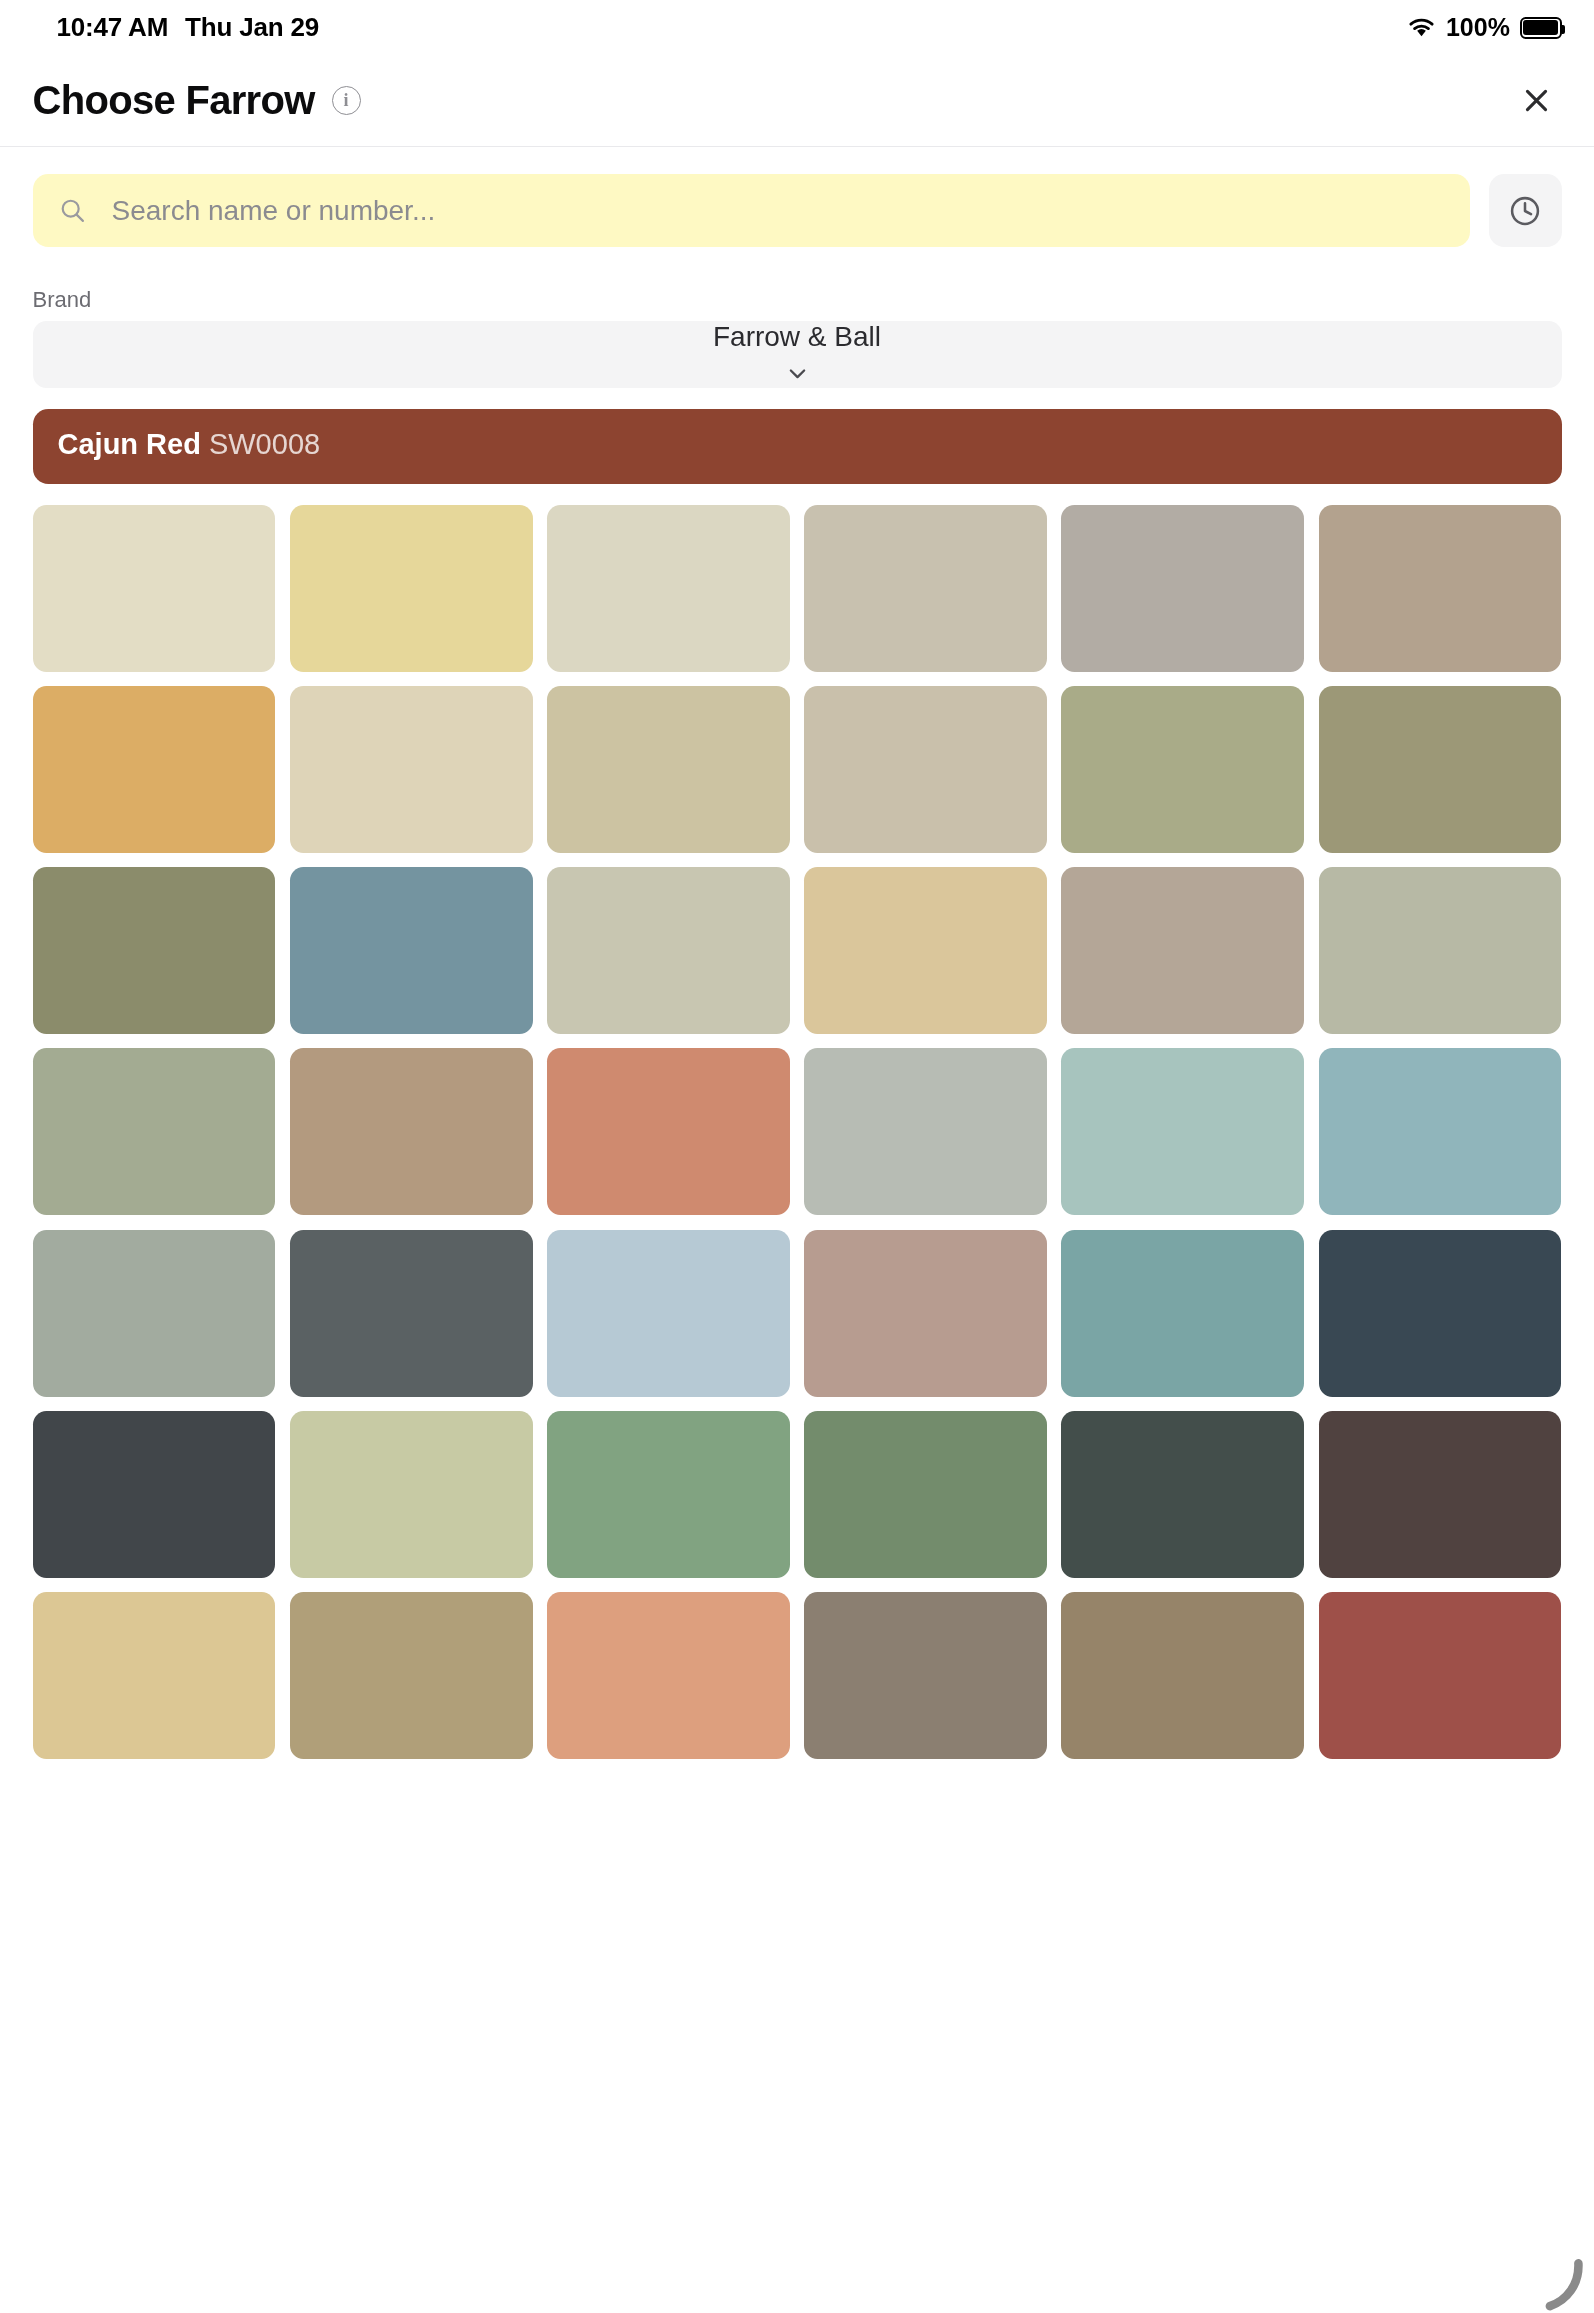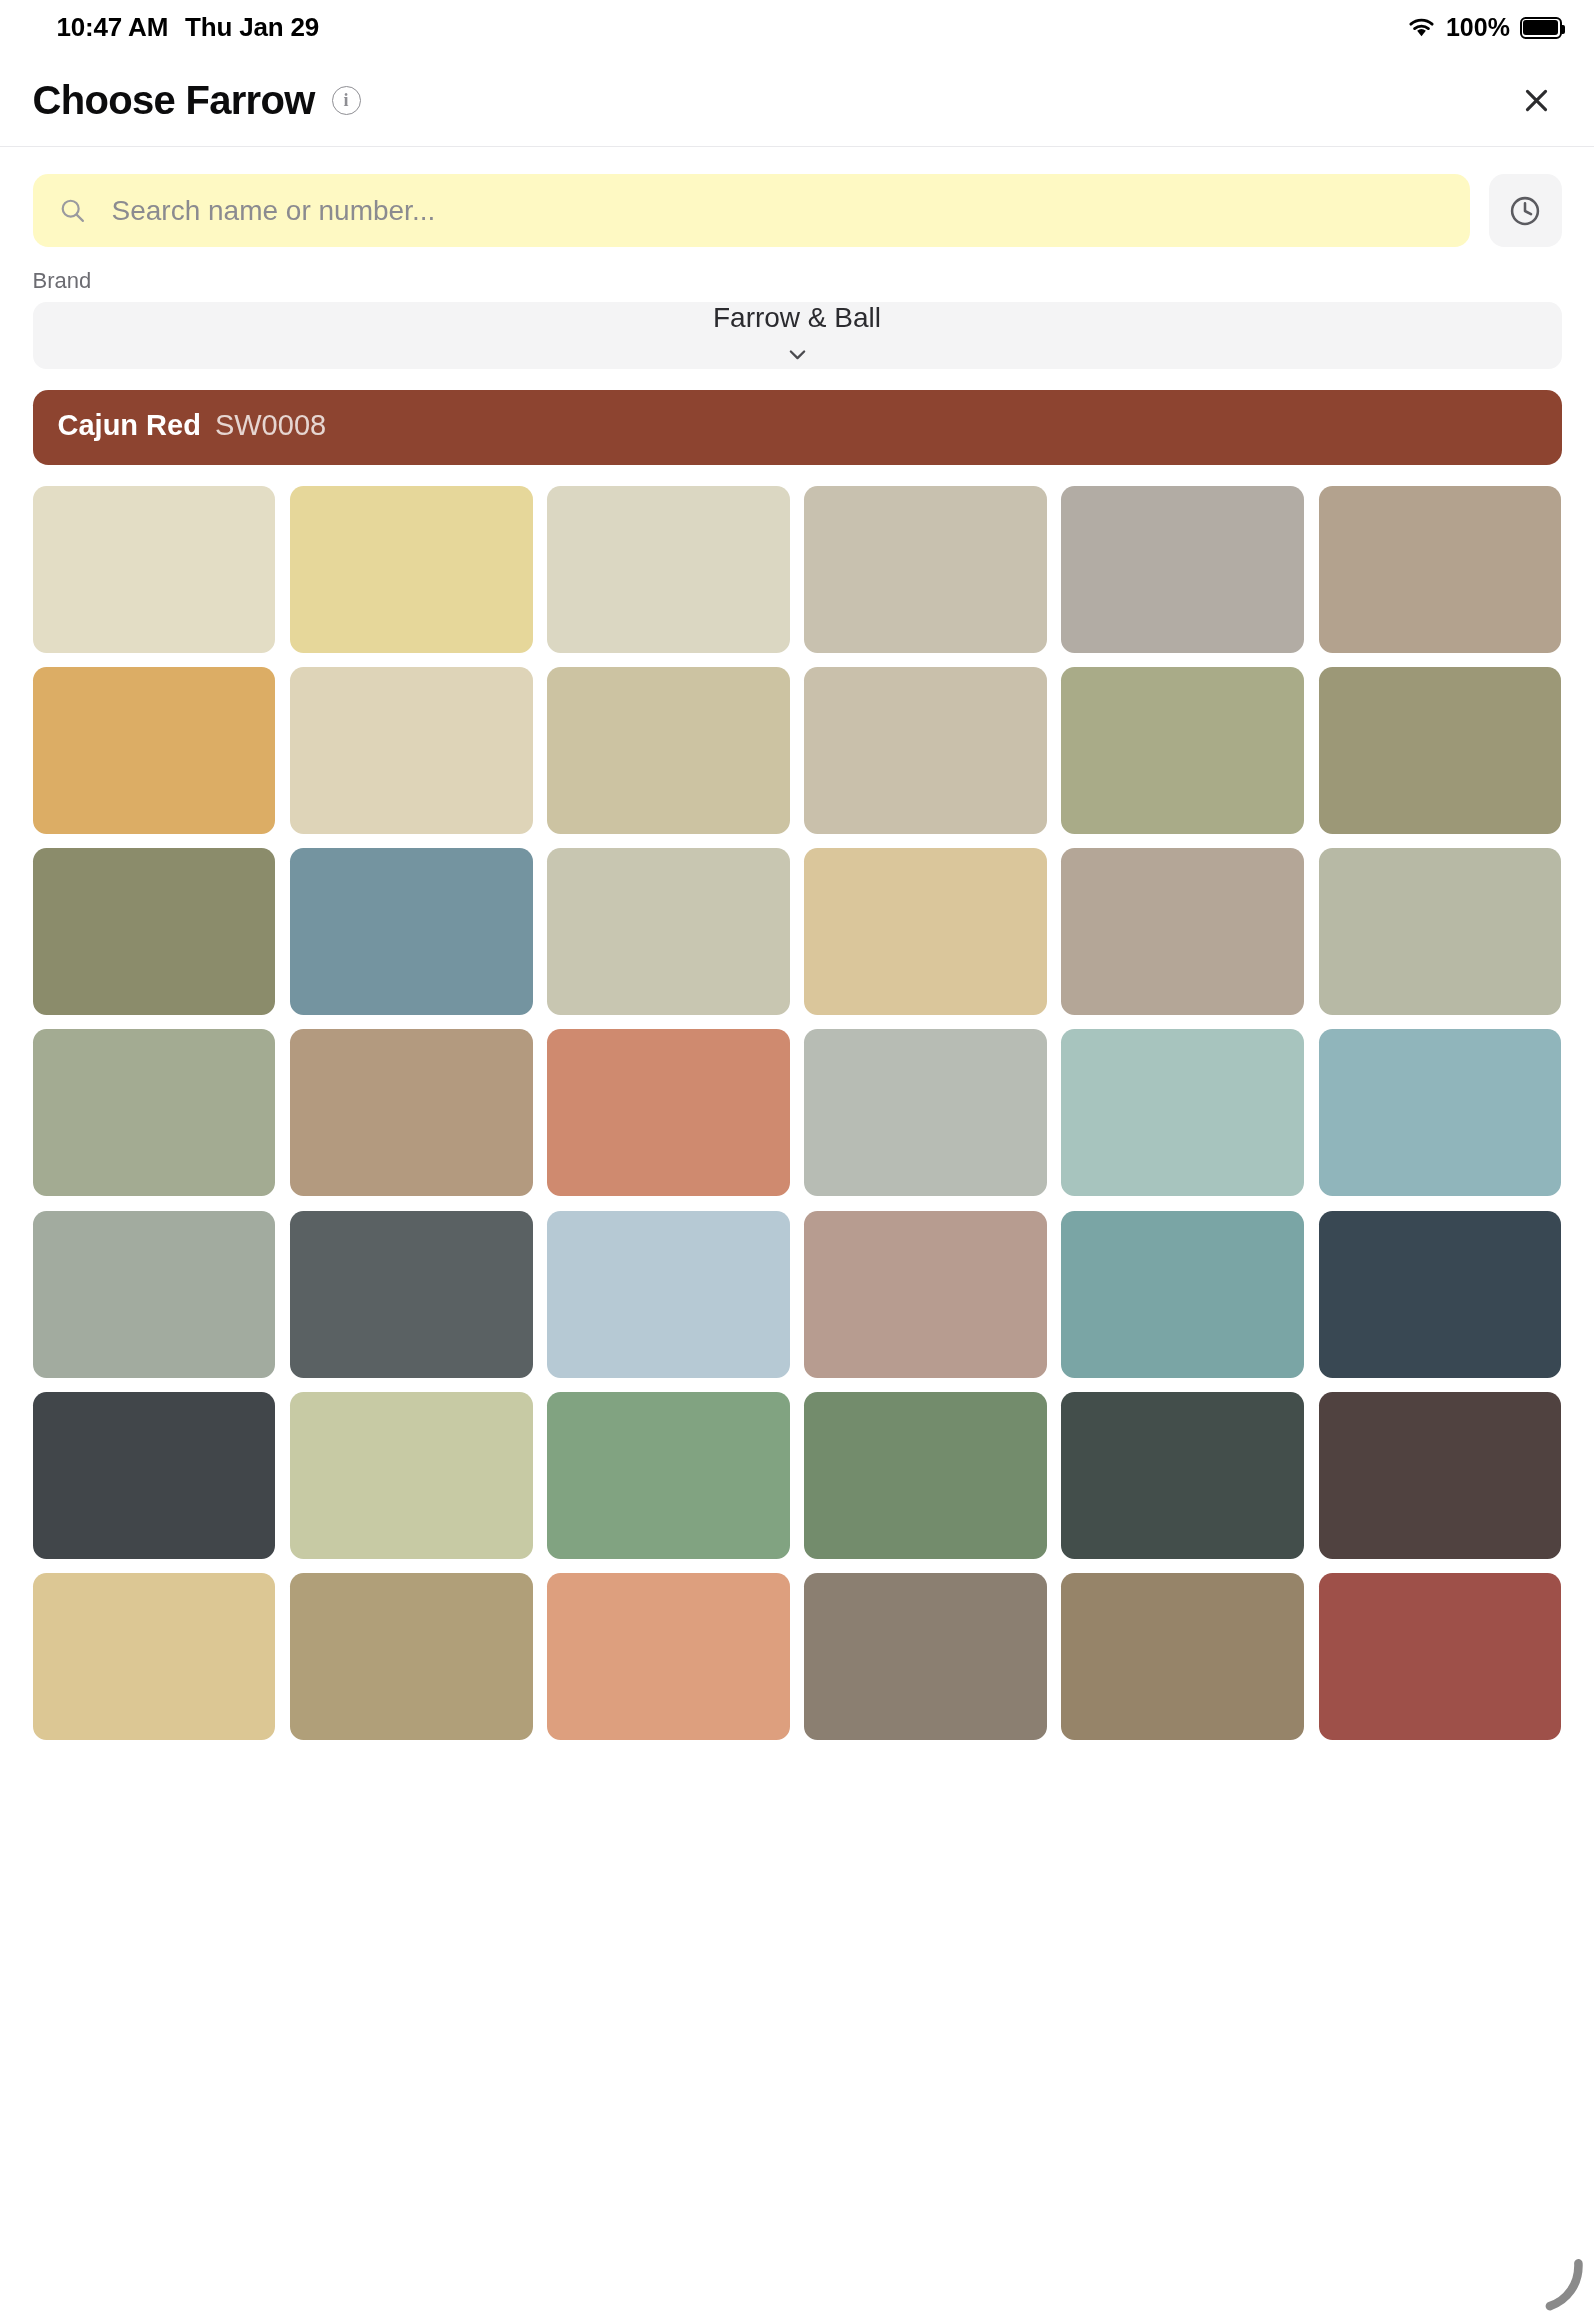--- a/index.html
+++ b/index.html
@@ -134,20 +134,21 @@
     display: flex;
     gap: 21px;
     padding: 21px 32.5px 0 32.5px;
   }
   .filter-col { flex: 1; min-width: 0; }
   .filter-label {
     font-size: 22px;
     color: #6c6c72;
     margin-bottom: 7.6px;
     display: block;
+    margin-top: 19px;
   }
   .select {
     height: 67px;
     background: #f4f4f5;
     border-radius: 13.4px;
     display: flex;
     align-items: center;
     justify-content: space-between;
     padding: 0 25px;
     cursor: pointer;
@@ -173,21 +174,21 @@
   }
   .current-name {
     font-size: 29px;
     font-weight: 700;
     color: #ffffff;
   }
   .current-code {
     font-size: 29px;
     font-weight: 400;
     color: rgba(255,255,255,0.78);
-    margin-left: 14px;
+    margin-left: 8px;
   }
 
   
   .grid {
     margin: 21px 32.5px 0 32.5px;
     display: grid;
     grid-template-columns: repeat(6, 1fr);
     gap: 14.3px;
   }
   .swatch {

